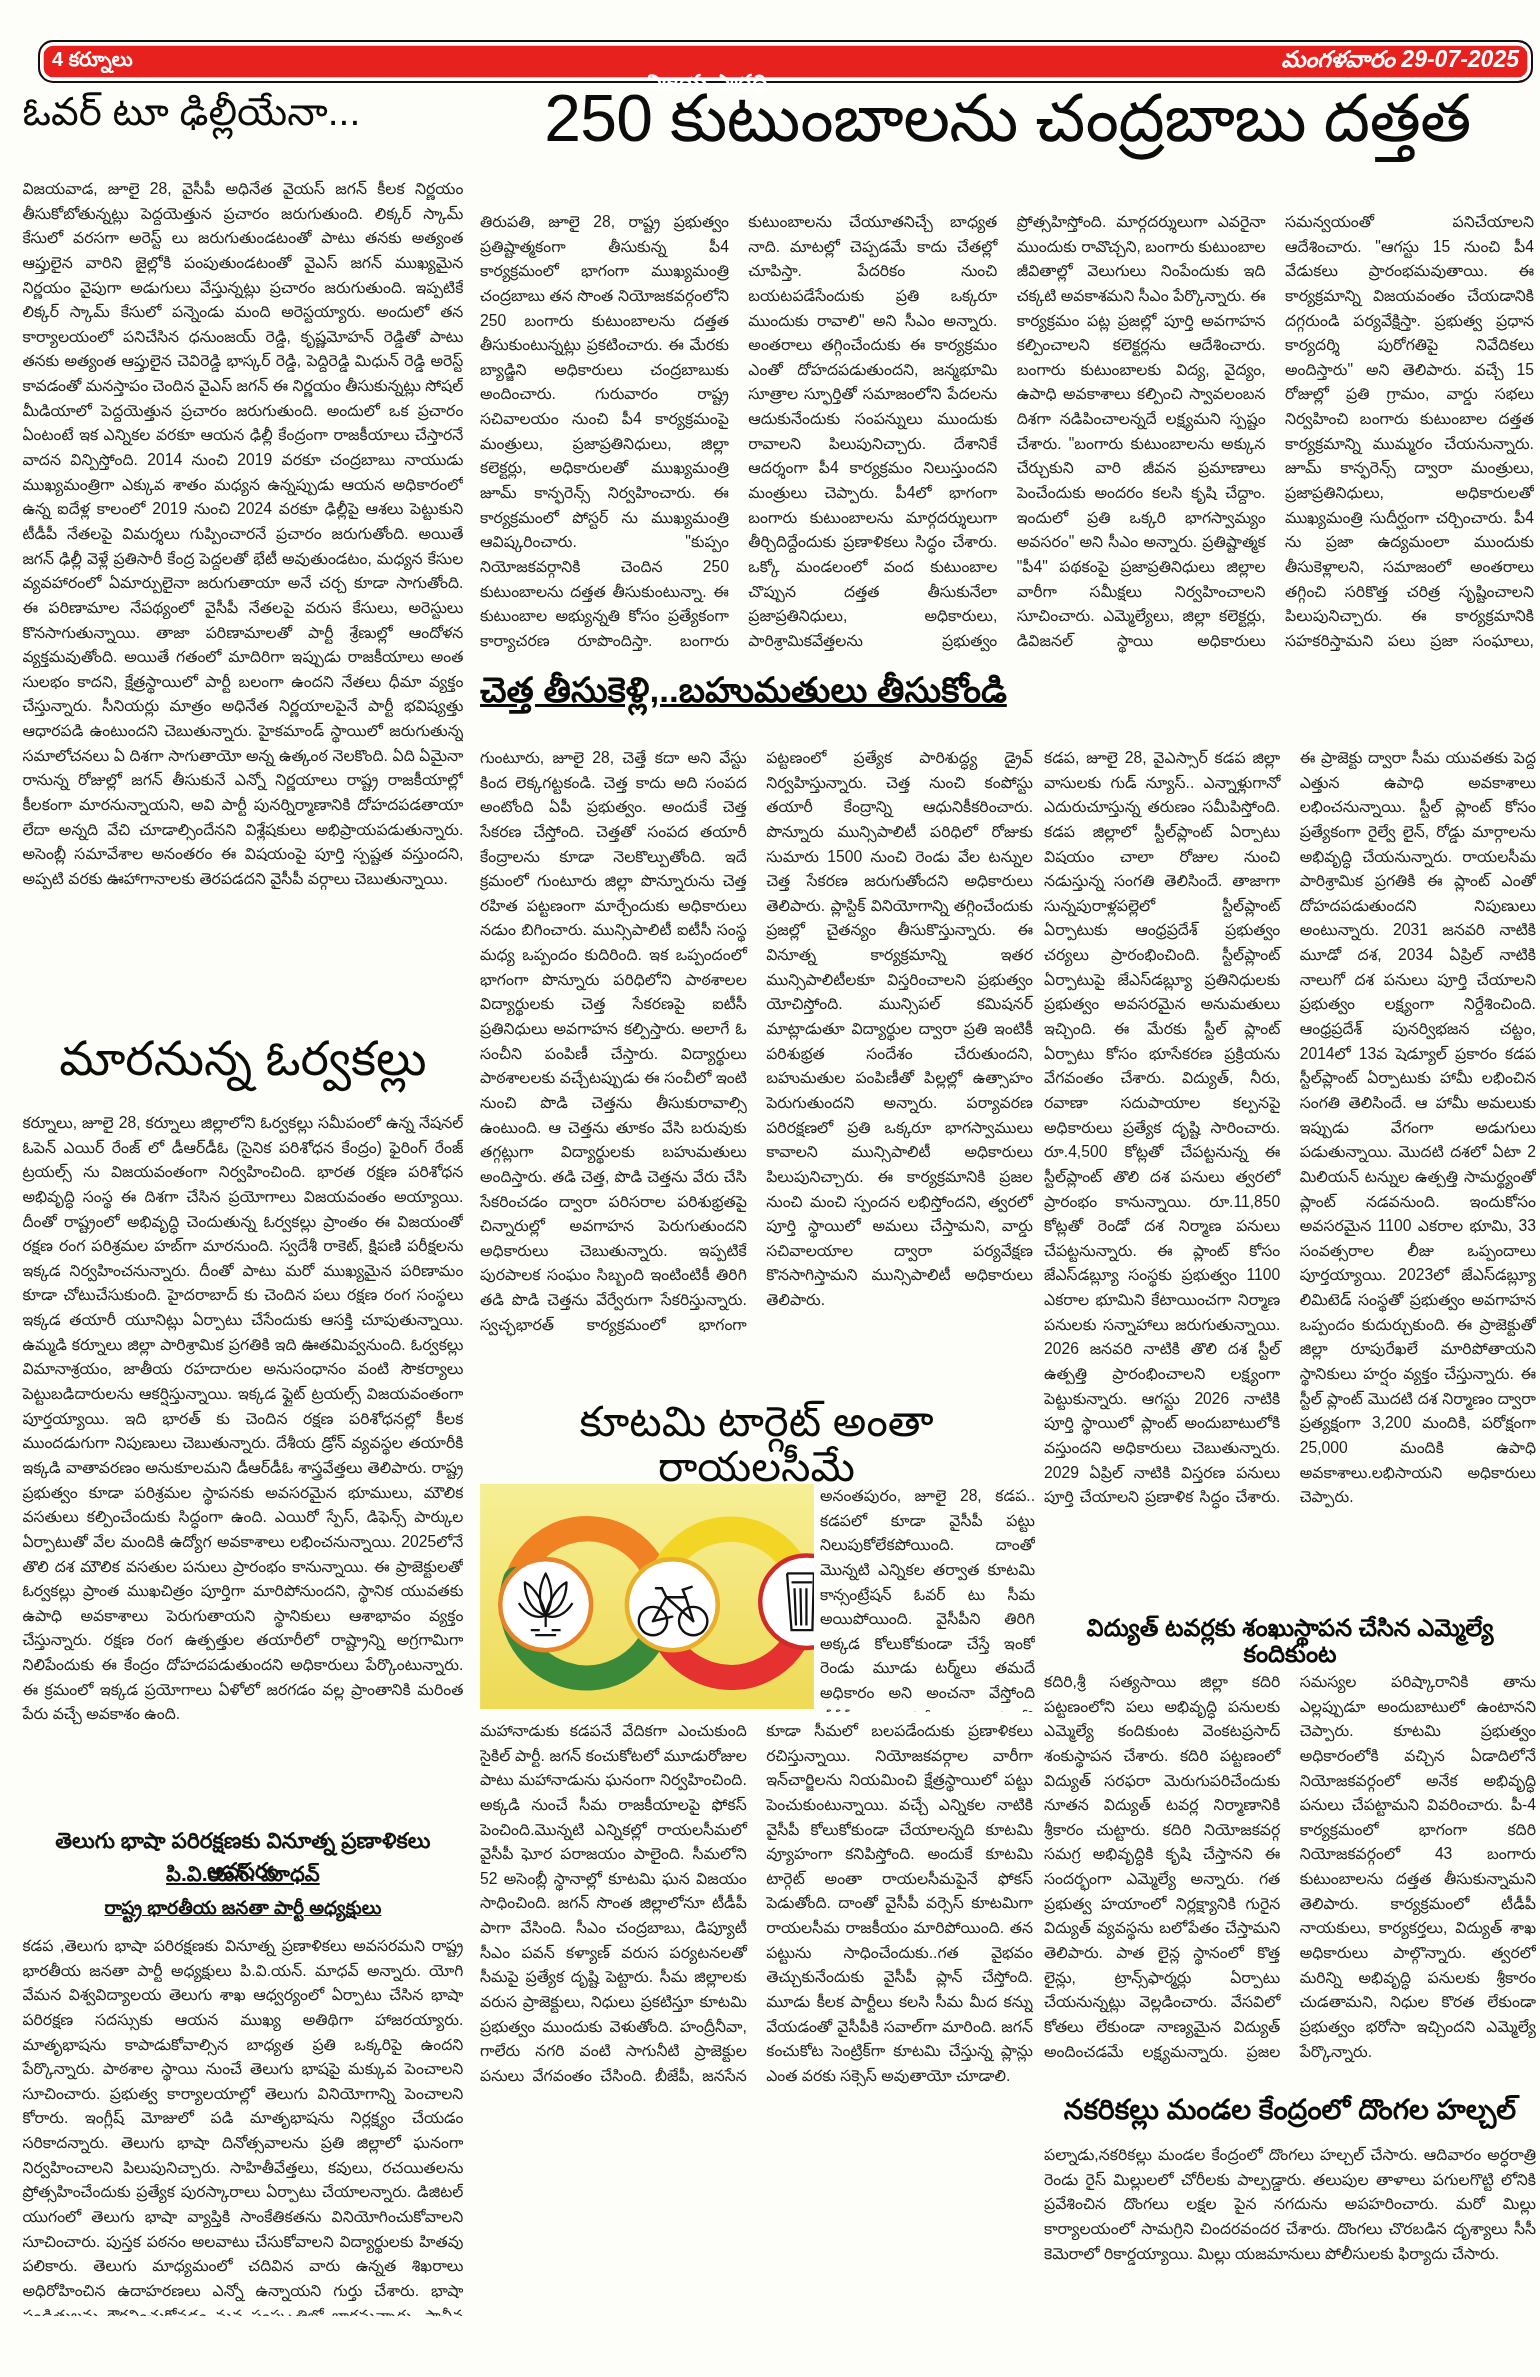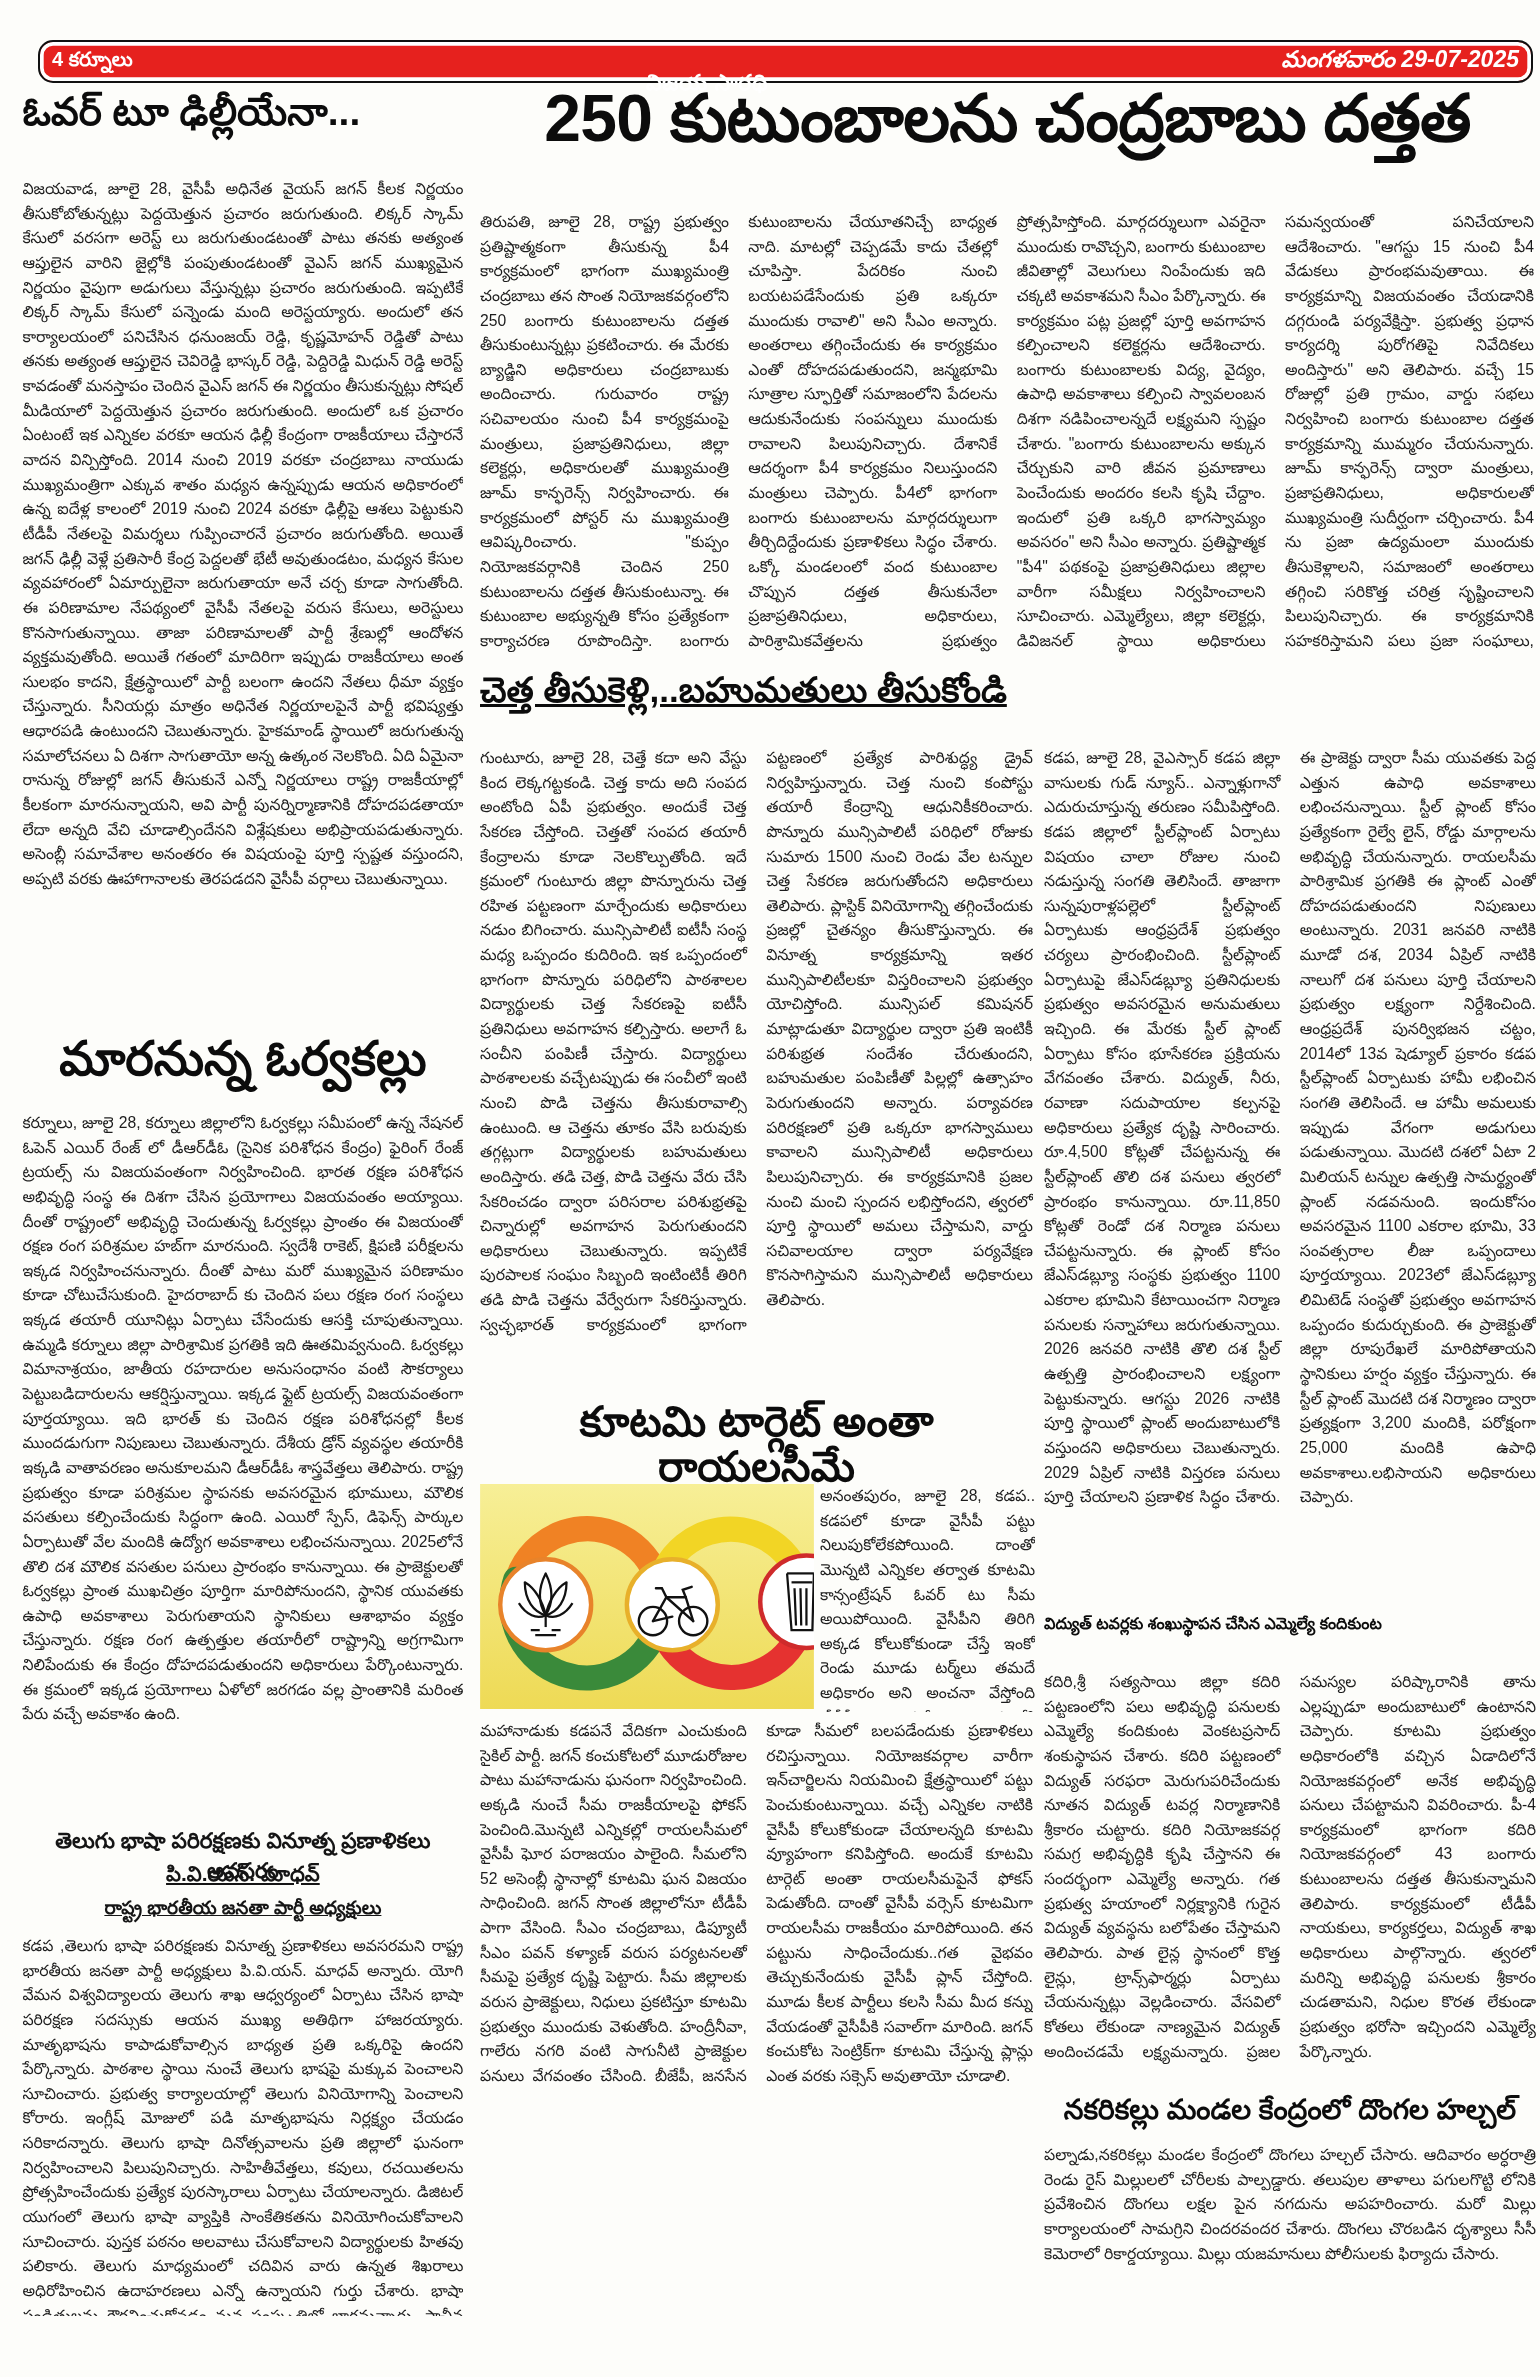--- a/index.html
+++ b/index.html
@@ -20,29 +20,29 @@
     border-radius:15px;
     box-shadow:inset 0 0 0 3.7px #fff;
     display:flex;align-items:center;justify-content:space-between;
     padding:0 12px;box-sizing:border-box;
     color:#fff;
   }
   .masthead .edition{font-size:20px;font-weight:bold;}
   .masthead .title{font-size:22px;font-weight:bold;letter-spacing:0.7px;margin-top:48px;}
   .masthead .date{font-size:23px;font-weight:bold;font-style:italic;}
   
-  .hl{font-weight:bold;color:#0c0c0c;line-height:1.08;}
+  .hl{font-weight:normal;color:#0c0c0c;line-height:1.08;}
   .hl-left{left:22.4px;top:91px;width:441px;font-size:39px;}
   .hl-main{left:479px;top:83px;width:1057px;font-size:66px;text-align:center;letter-spacing:-0.7px;}
   .hl-sub{font-weight:bold;color:#0c0c0c;}
   .hl-chetta{left:480px;top:671px;width:553px;font-size:35px;text-decoration:underline;}
   .hl-steel{left:1044px;top:671px;width:492px;font-size:35px;}
   .hl-kutami{left:480px;top:1399px;width:553px;font-size:42px;text-align:center;}
   .hl-orvakallu{left:22.4px;top:1033px;width:441px;font-size:48px;text-align:center;}
-  .hl-vidyut{left:1044px;top:1615px;width:492px;font-size:16px;text-align:left;}
+  .hl-vidyut{left:1044px;top:1615px;width:492px;font-size:24px;text-align:center;}
   .hl-nakari{left:1044px;top:2095px;width:492px;font-size:28px;text-align:center;}
   
   .body-text{
     font-size:15.7px;line-height:1.57;text-align:justify;
     overflow:hidden;color:#1c1c1c;
     word-break:break-word;
   }
   .col2{column-count:2;column-gap:19.4px;}
   .col4{column-count:4;column-gap:19.4px;}
   .left-body{left:22.4px;top:177px;width:441px;height:850px;}

